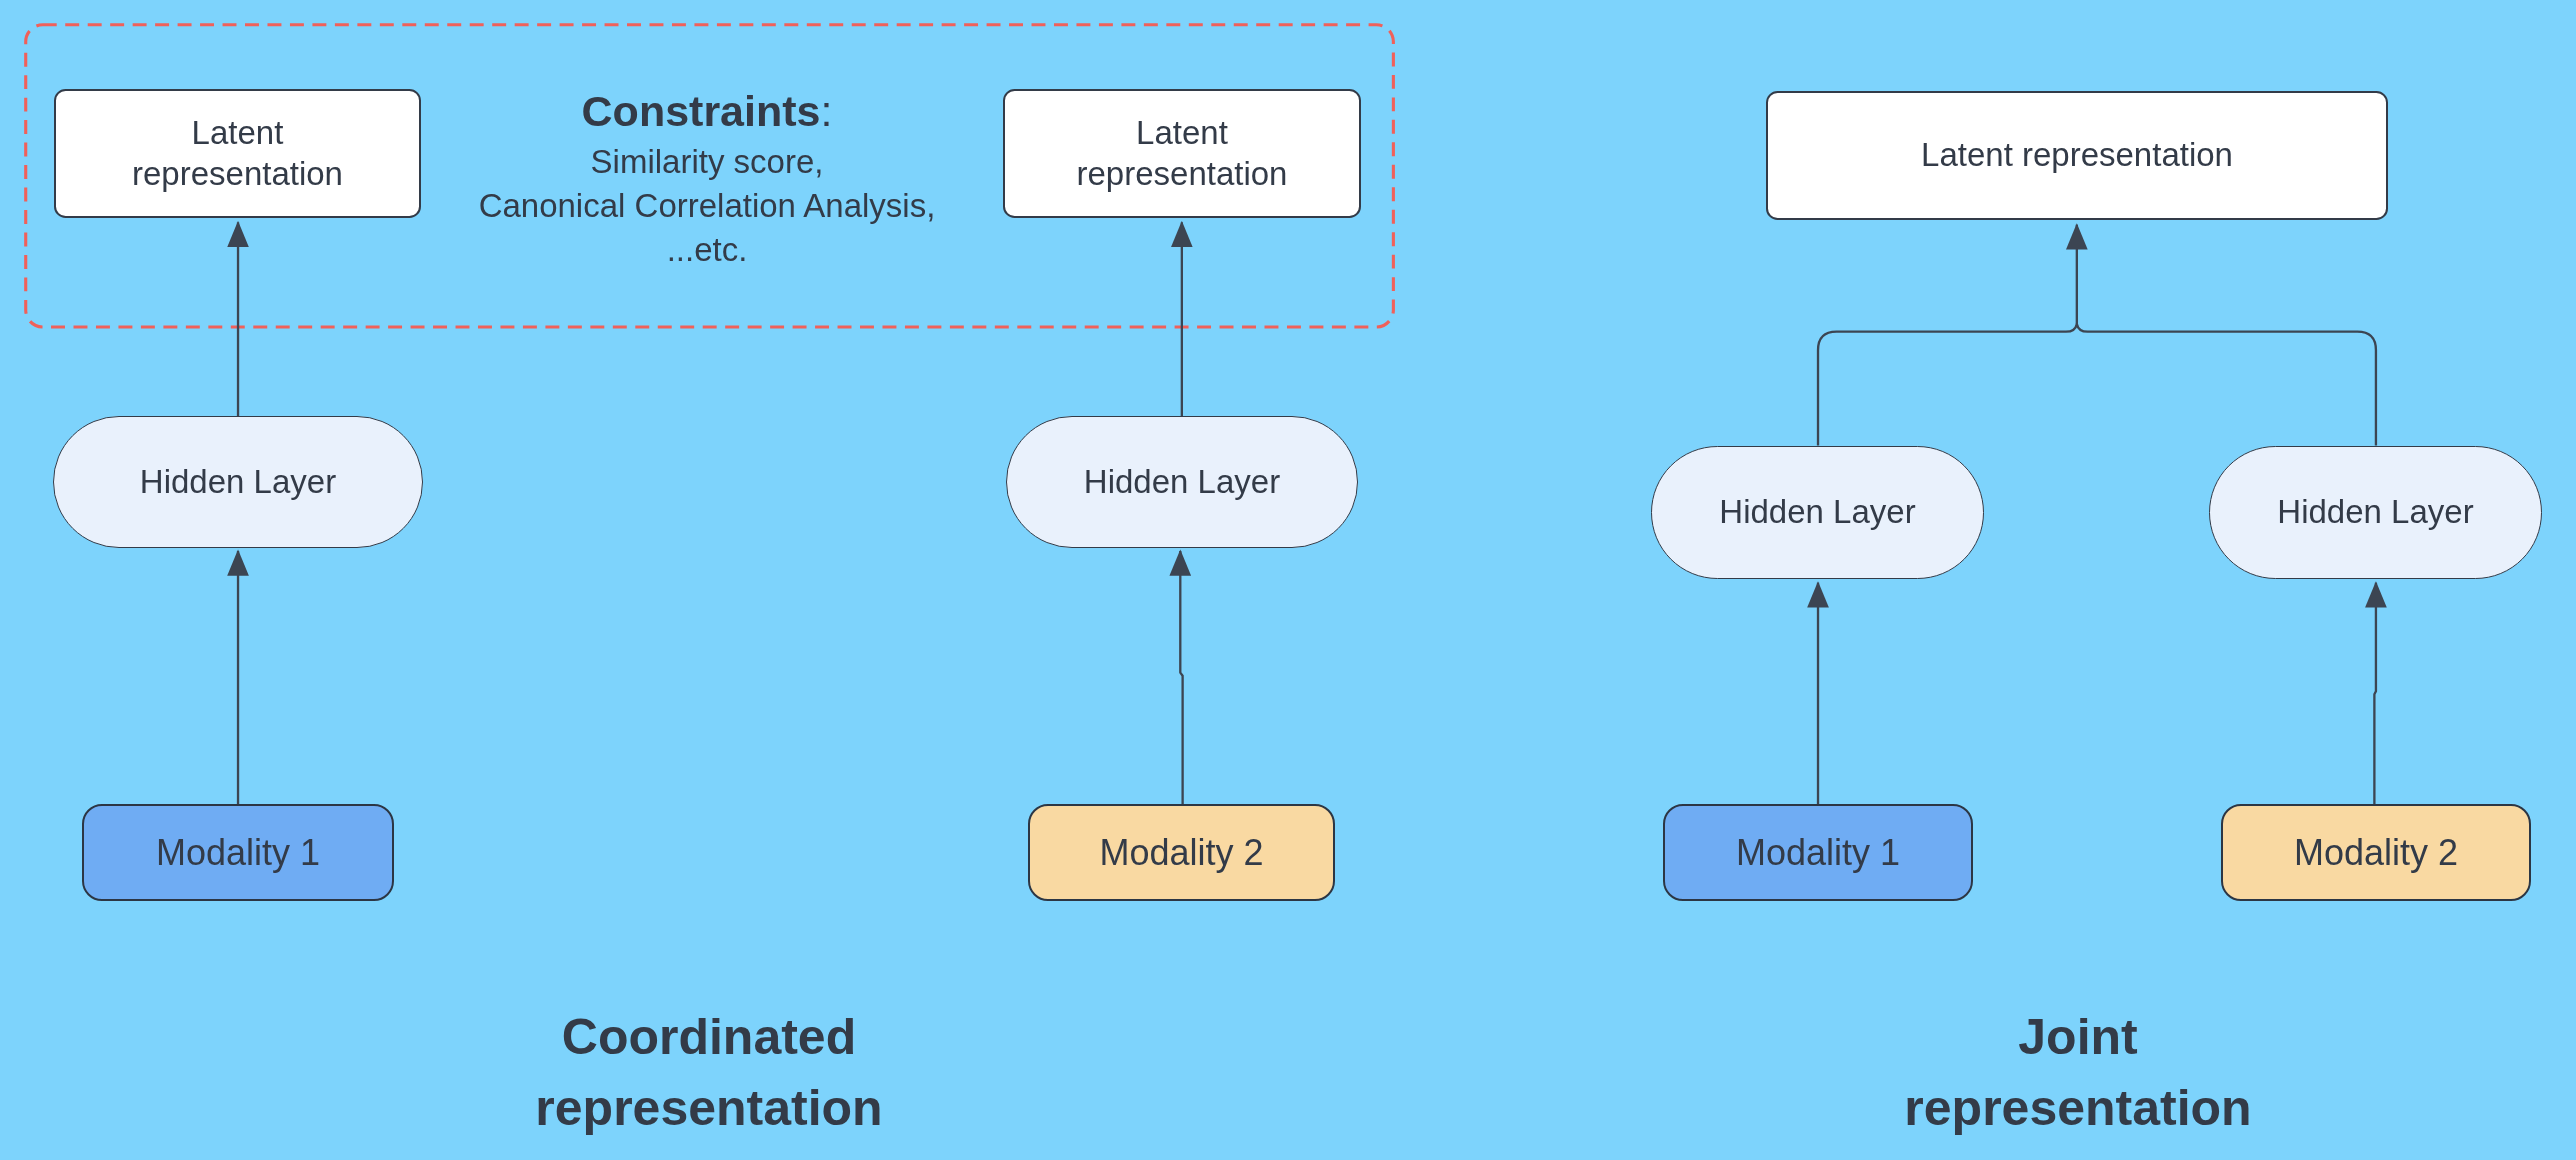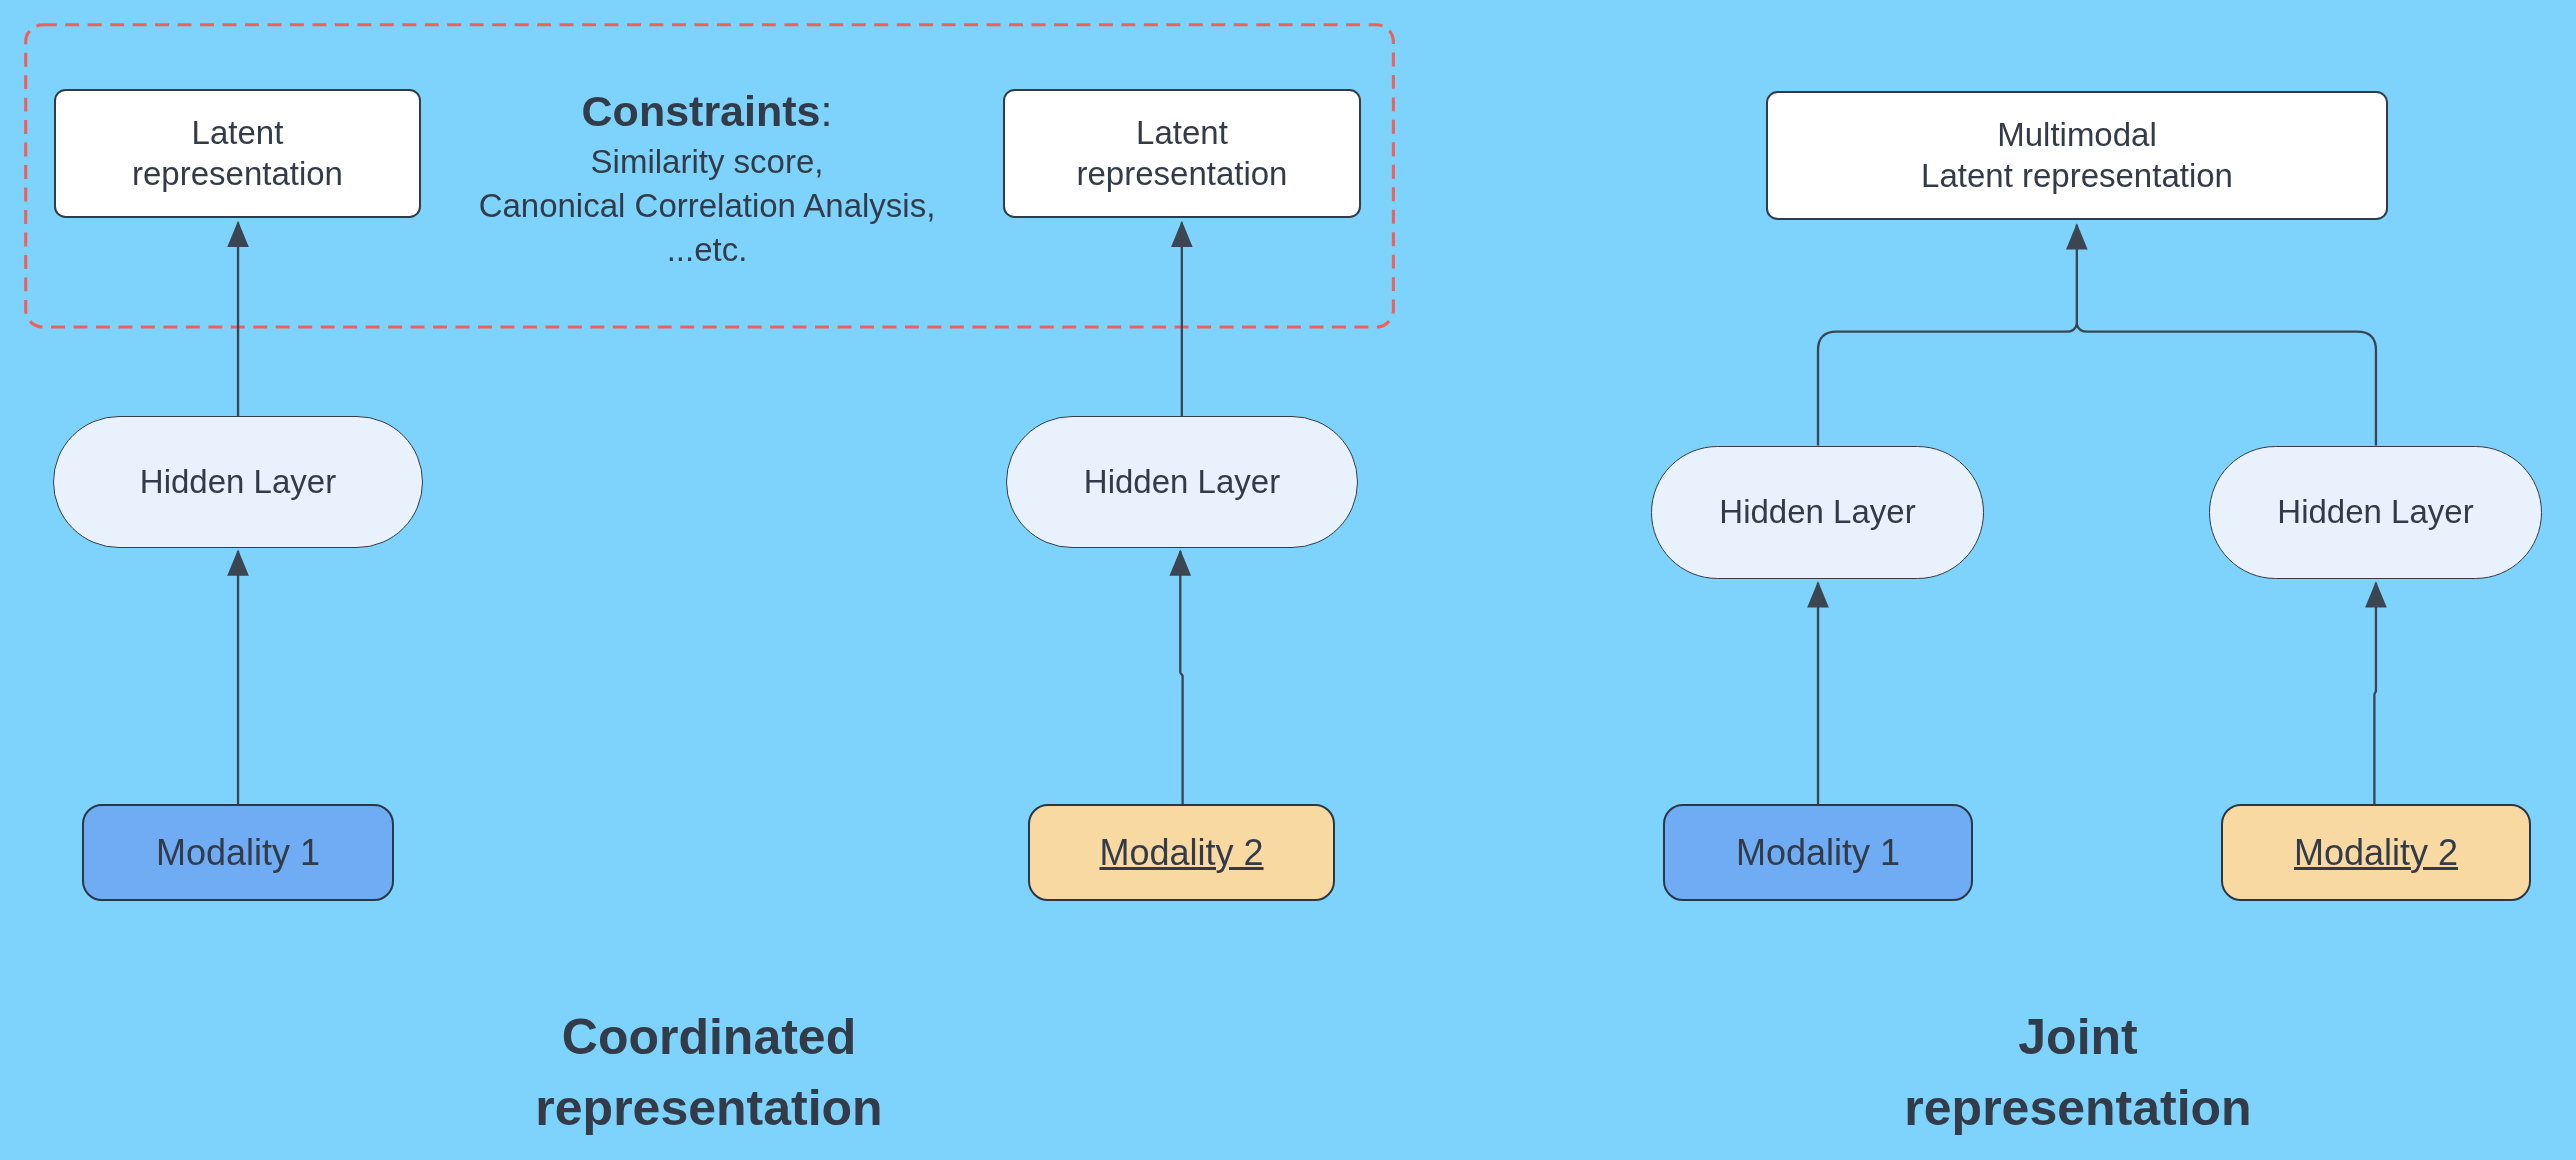--- a/index.html
+++ b/index.html
@@ -35,21 +35,21 @@
     color:var(--ink);
   }
   .rect-node{border-radius:11.6px;}
   .pill{background:var(--hidden-fill);border-width:1.9px;border-radius:67px;}
   .modality{
     font-size:36px;border-radius:20px;
     border:2.3px solid var(--border-dark);
     color:#333b48;
   }
   .modality.m1{background:var(--modality1-fill);}
-  .modality.m2{background:var(--modality2-fill);text-decoration:underline;}
+  .modality.m2{background:var(--modality2-fill);}
   .constraints{
     position:absolute;text-align:center;color:var(--ink);
   }
   .constraints .heading{font-size:43px;font-weight:700;line-height:1.3;}
   .constraints .heading .colon{font-weight:400;}
   .constraints .c-line{font-size:33px;line-height:1.34;}
   .diagram-title{
     position:absolute;text-align:center;
     font-size:50px;font-weight:700;line-height:1.42;color:var(--ink);
   }
@@ -116,21 +116,20 @@
     <span>Modality 2</span>
   </div>
 
   <div class="diagram-title" style="left:399px;top:1002px;width:620px;">
     <div>Coordinated</div>
     <div>representation</div>
   </div>
 
   <div class="node rect-node" style="left:1766px;top:91px;width:622px;height:129px;">
     <div>
-      <div>Multimodal</div>
       <div>Latent representation</div>
     </div>
   </div>
 
   <div class="node pill" style="left:1651px;top:446px;width:333px;height:133px;">
     <span>Hidden Layer</span>
   </div>
 
   <div class="node pill" style="left:2209px;top:446px;width:333px;height:133px;">
     <span>Hidden Layer</span>

